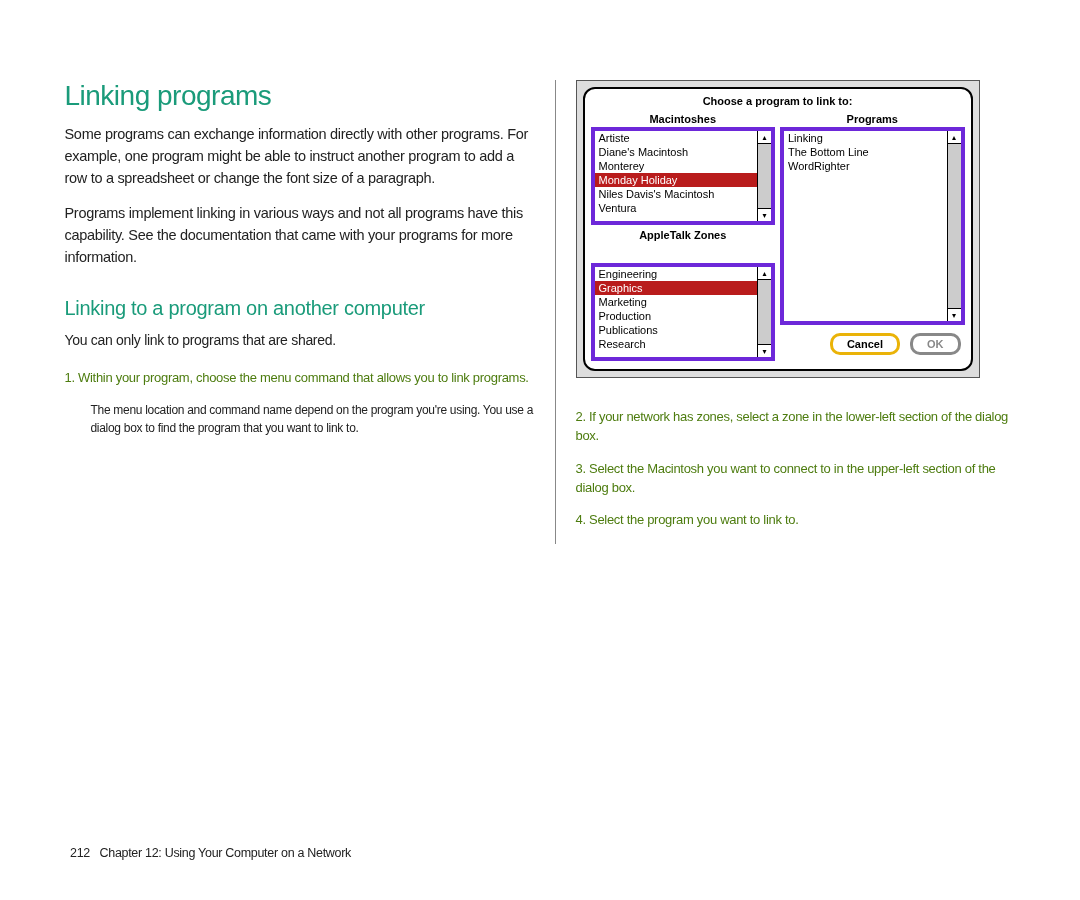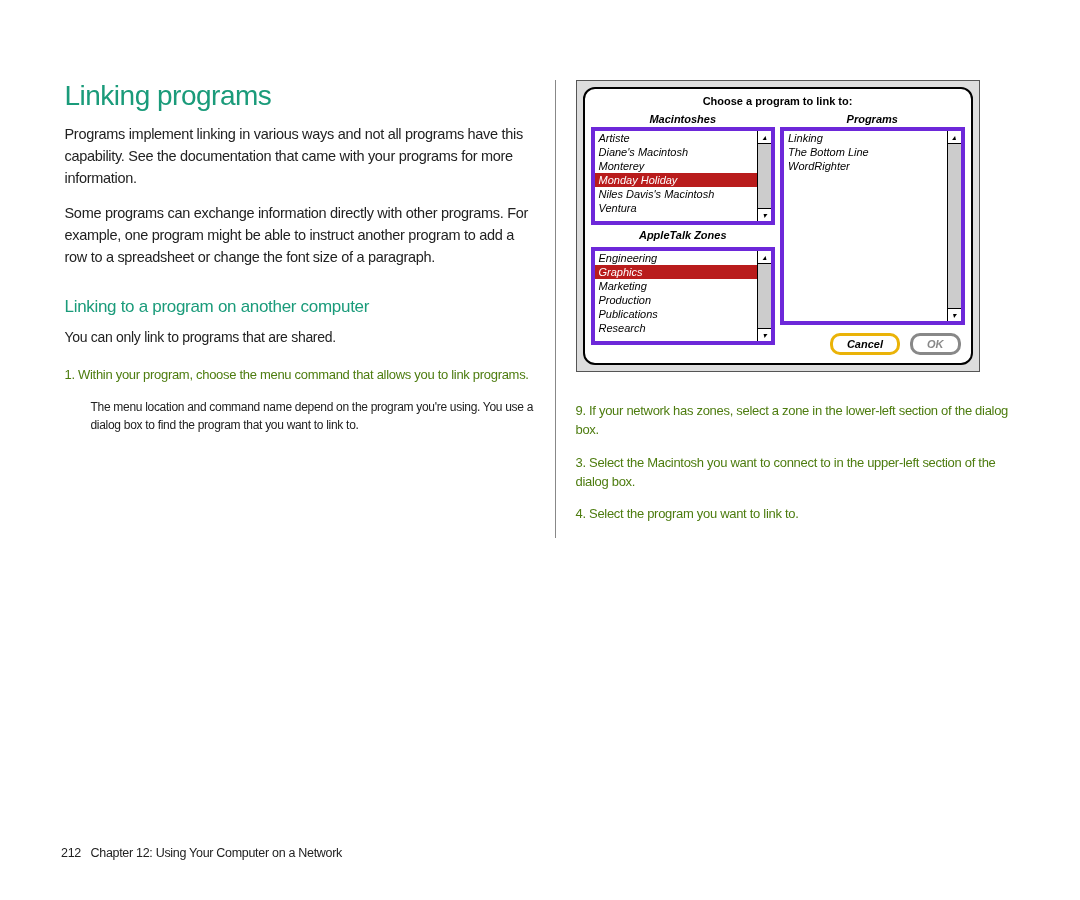--- a/index.html
+++ b/index.html
@@ -28,21 +28,21 @@
     padding-left: 20px;
   }
   h1 {
     font-size: 28px;
     color: #1a9b7a;
     font-weight: normal;
     margin: 0 0 12px 0;
     letter-spacing: -0.5px;
   }
   h2 {
-    font-size: 17px;
+    font-size: 20px;
     color: #1a9b7a;
     font-weight: normal;
     margin: 28px 0 10px 0;
     letter-spacing: -0.3px;
   }
   .body-text {
     font-size: 14.5px;
     color: #222;
     line-height: 1.5;
     margin: 0 0 14px 0;
@@ -65,21 +65,21 @@
   .sub-text {
     font-size: 12px;
     color: #222;
     line-height: 1.5;
     margin: 8px 0 14px 26px;
     letter-spacing: -0.3px;
   }
   .footer {
     position: absolute;
     bottom: 40px;
-    left: 61px;
+    left: 70px;
     font-size: 12.5px;
     color: #222;
     letter-spacing: -0.3px;
     margin-top: 36px;
   }
 
   
   .dialog {
     background: #ddd;
     border: 1px solid #555;
@@ -97,39 +97,38 @@
   }
   .dialog-title {
     text-align: center;
     font-size: 11px;
     font-weight: bold;
     padding: 2px 0 4px 0;
   }
   .dialog-cols {
     display: flex;
     gap: 5px;
-    font-style: italic;
   }
   .dialog-col {
     flex: 1;
   }
   .col-header {
     font-size: 11px;
     font-weight: bold;
     text-align: center;
     padding: 2px 0;
   }
   .listbox {
     border: 4px solid #6d28d9;
     background: #fff;
     font-size: 11px;
     position: relative;
   }
   .listbox.mac { height: 90px; }
-  .listbox.zones { height: 90px; margin-top: 4px; }
+  .listbox.zones { height: 90px; margin-top: 20px; }
   .listbox.progs { height: 190px; }
   .list-content {
     padding: 0;
     margin-right: 14px;
   }
   .list-item {
     padding: 1px 4px;
     white-space: nowrap;
     overflow: hidden;
   }
@@ -183,22 +182,22 @@
     font-weight: bold;
   }
   .btn.dim { color: #888; border-color: #888; }
 </style>
 </head>
 <body>
 
 <div class="page">
   <div class="col-left">
     <h1>Linking programs</h1>
+    <p class="body-text">Some programs can exchange information directly with other programs. For example, one program might be able to instruct another program to add a row to a spreadsheet or change the font size of a paragraph.</p>
     <p class="body-text">Programs implement linking in various ways and not all programs have this capability. See the documentation that came with your programs for more information.</p>
-    <p class="body-text">Some programs can exchange information directly with other programs. For example, one program might be able to instruct another program to add a row to a spreadsheet or change the font size of a paragraph.</p>
     <h2>Linking to a program on another computer</h2>
     <p class="small-text">You can only link to programs that are shared.</p>
     <p class="step">1.  Within your program, choose the menu command that allows you to link programs.</p>
     <p class="sub-text">The menu location and command name depend on the program you're using. You use a dialog box to find the program that you want to link to.</p>
   </div>
 
   <div class="col-right">
 
     <div class="dialog">
       <div class="dialog-inner">
@@ -254,21 +253,21 @@
             </div>
             <div class="dialog-buttons">
               <div class="btn">Cancel</div>
               <div class="btn dim">OK</div>
             </div>
           </div>
         </div>
       </div>
     </div>
 
-    <p class="step">9.  If your network has zones, select a zone in the lower-left section of the dialog box.</p>
+    <p class="step">2.  If your network has zones, select a zone in the lower-left section of the dialog box.</p>
     <p class="step">3.  Select the Macintosh you want to connect to in the upper-left section of the dialog box.</p>
     <p class="step">4.  Select the program you want to link to.</p>
   </div>
 </div>
 
 <div class="footer">
   <span>212</span>&nbsp;&nbsp;&nbsp;<span>Chapter 12: Using Your Computer on a Network</span>
 </div>
 
 </body></html>

